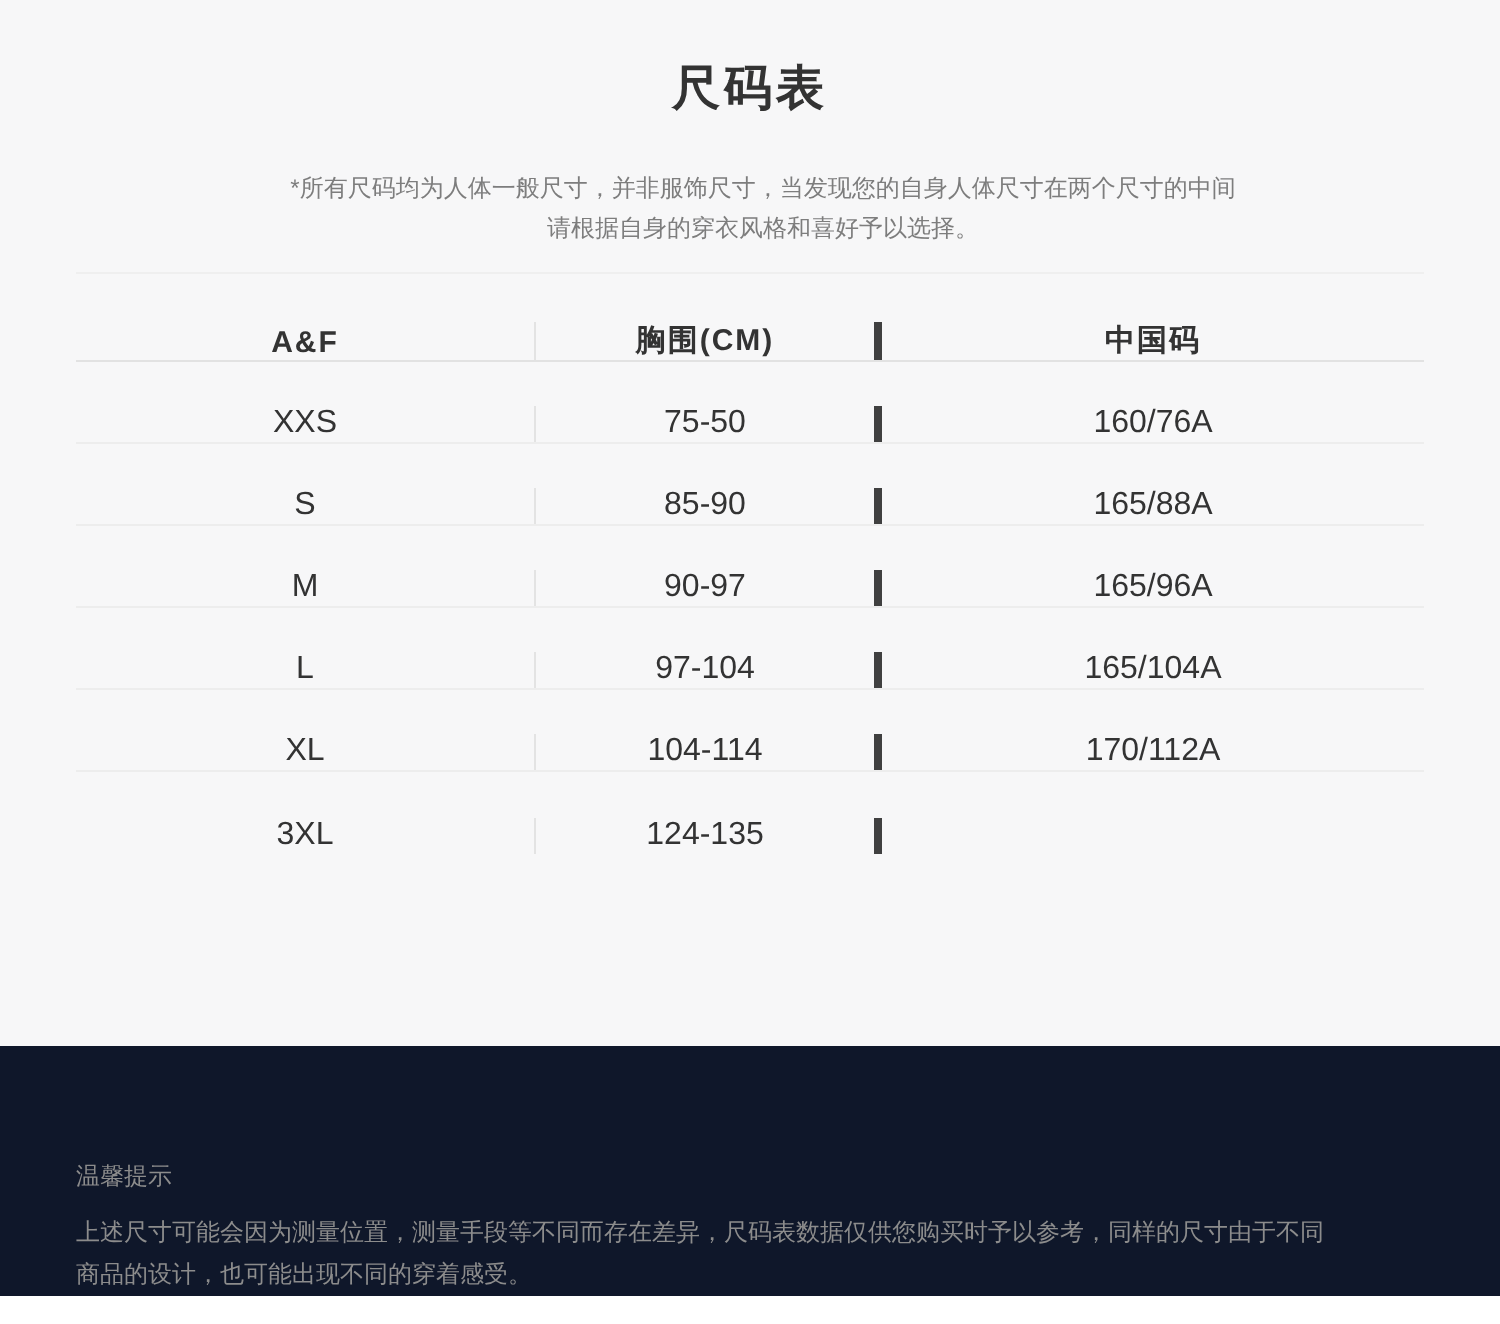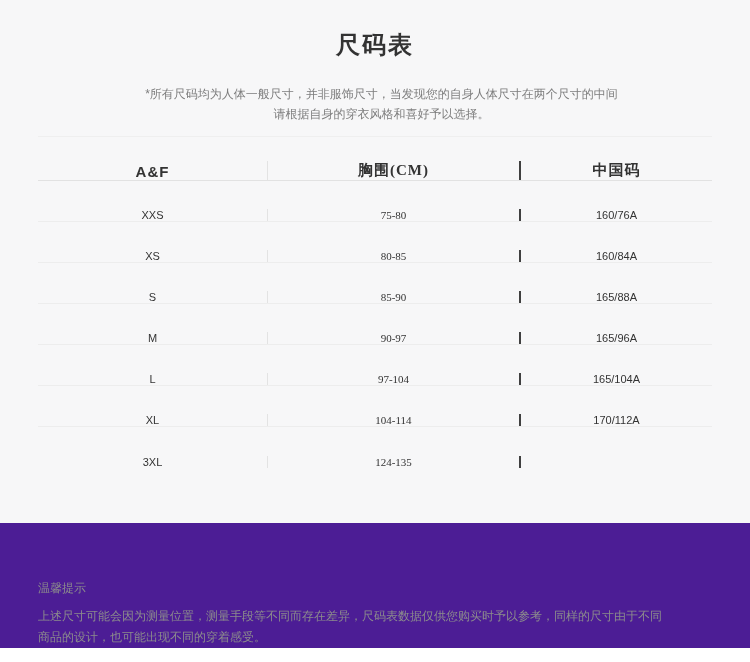--- a/index.html
+++ b/index.html
@@ -52,41 +52,40 @@
   .trow.thead {
     height: 44px;
     border-bottom: 1px solid #e2e2e2;
   }
   .trow.tbody { height: 41px; }
   .trow.tbody:last-child { border-bottom: none; }
   .cell {
     display: flex;
     align-items: center;
     justify-content: center;
-    font-size: 11px;
+    font-size: 16px;
     color: #333333;
   }
   .c1 { width: 229px; }
   .c2 {
-    width: 254px;
+    width: 174px;
     border-left: 1px solid #e3e3e3;
-    border-right: 2px solid #404040;
-    font-family: Liberation Serif, serif;
+    border-right: 4px solid #404040;
   }
   .c3 { flex: 1; }
   .thead .cell {
     font-size: 15px;
     font-weight: 700;
     letter-spacing: 1px;
   }
 
   
   .notice-section {
     padding: 57px 38px 0 38px;
-    background: #4c1d95;
+    background: #0f172a;
   }
   .notice-heading {
     font-size: 12px;
     line-height: 17px;
     color: #8c8c8c;
   }
   .notice-body {
     margin-top: 9px;
     font-size: 12px;
     line-height: 21px;
@@ -108,27 +107,22 @@
 
     <div class="size-table">
       <div class="trow thead">
         <div class="cell c1">A&amp;F</div>
         <div class="cell c2">胸围(CM)</div>
         <div class="cell c3">中国码</div>
       </div>
 
       <div class="trow tbody">
         <div class="cell c1">XXS</div>
-        <div class="cell c2">75-80</div>
+        <div class="cell c2">75-50</div>
         <div class="cell c3">160/76A</div>
-      </div>
-      <div class="trow tbody">
-        <div class="cell c1">XS</div>
-        <div class="cell c2">80-85</div>
-        <div class="cell c3">160/84A</div>
       </div>
       <div class="trow tbody">
         <div class="cell c1">S</div>
         <div class="cell c2">85-90</div>
         <div class="cell c3">165/88A</div>
       </div>
       <div class="trow tbody">
         <div class="cell c1">M</div>
         <div class="cell c2">90-97</div>
         <div class="cell c3">165/96A</div>

